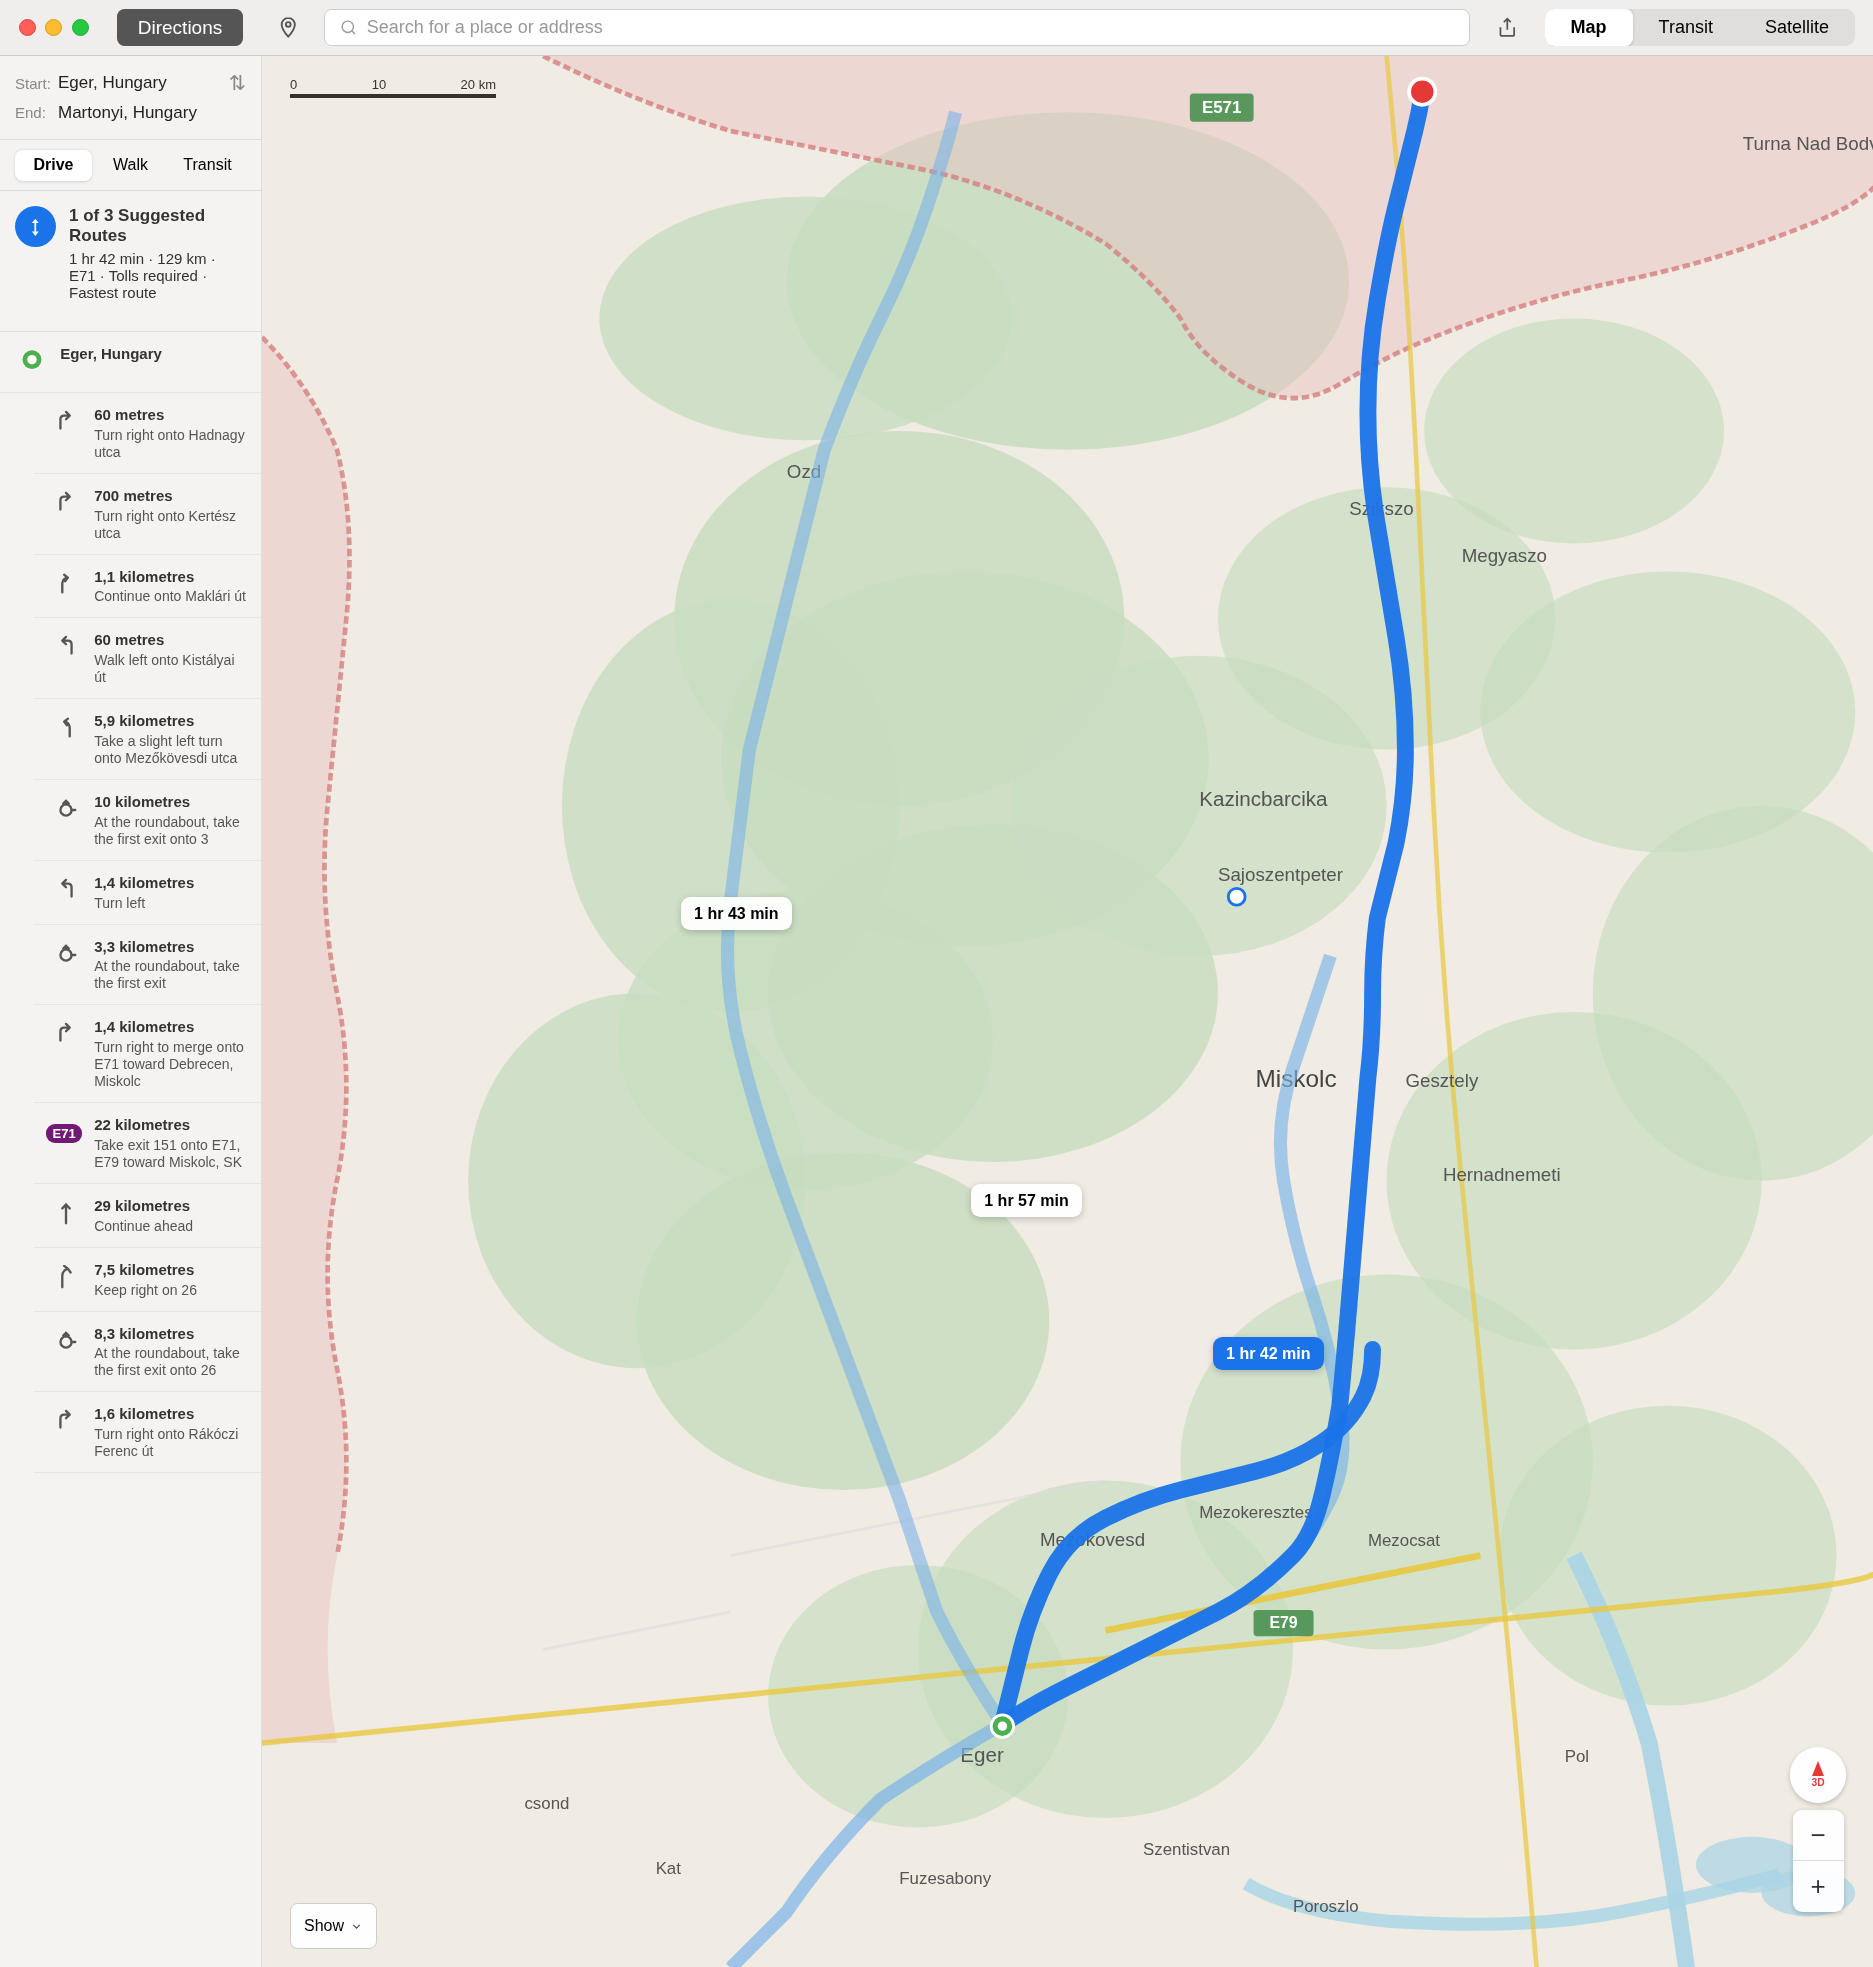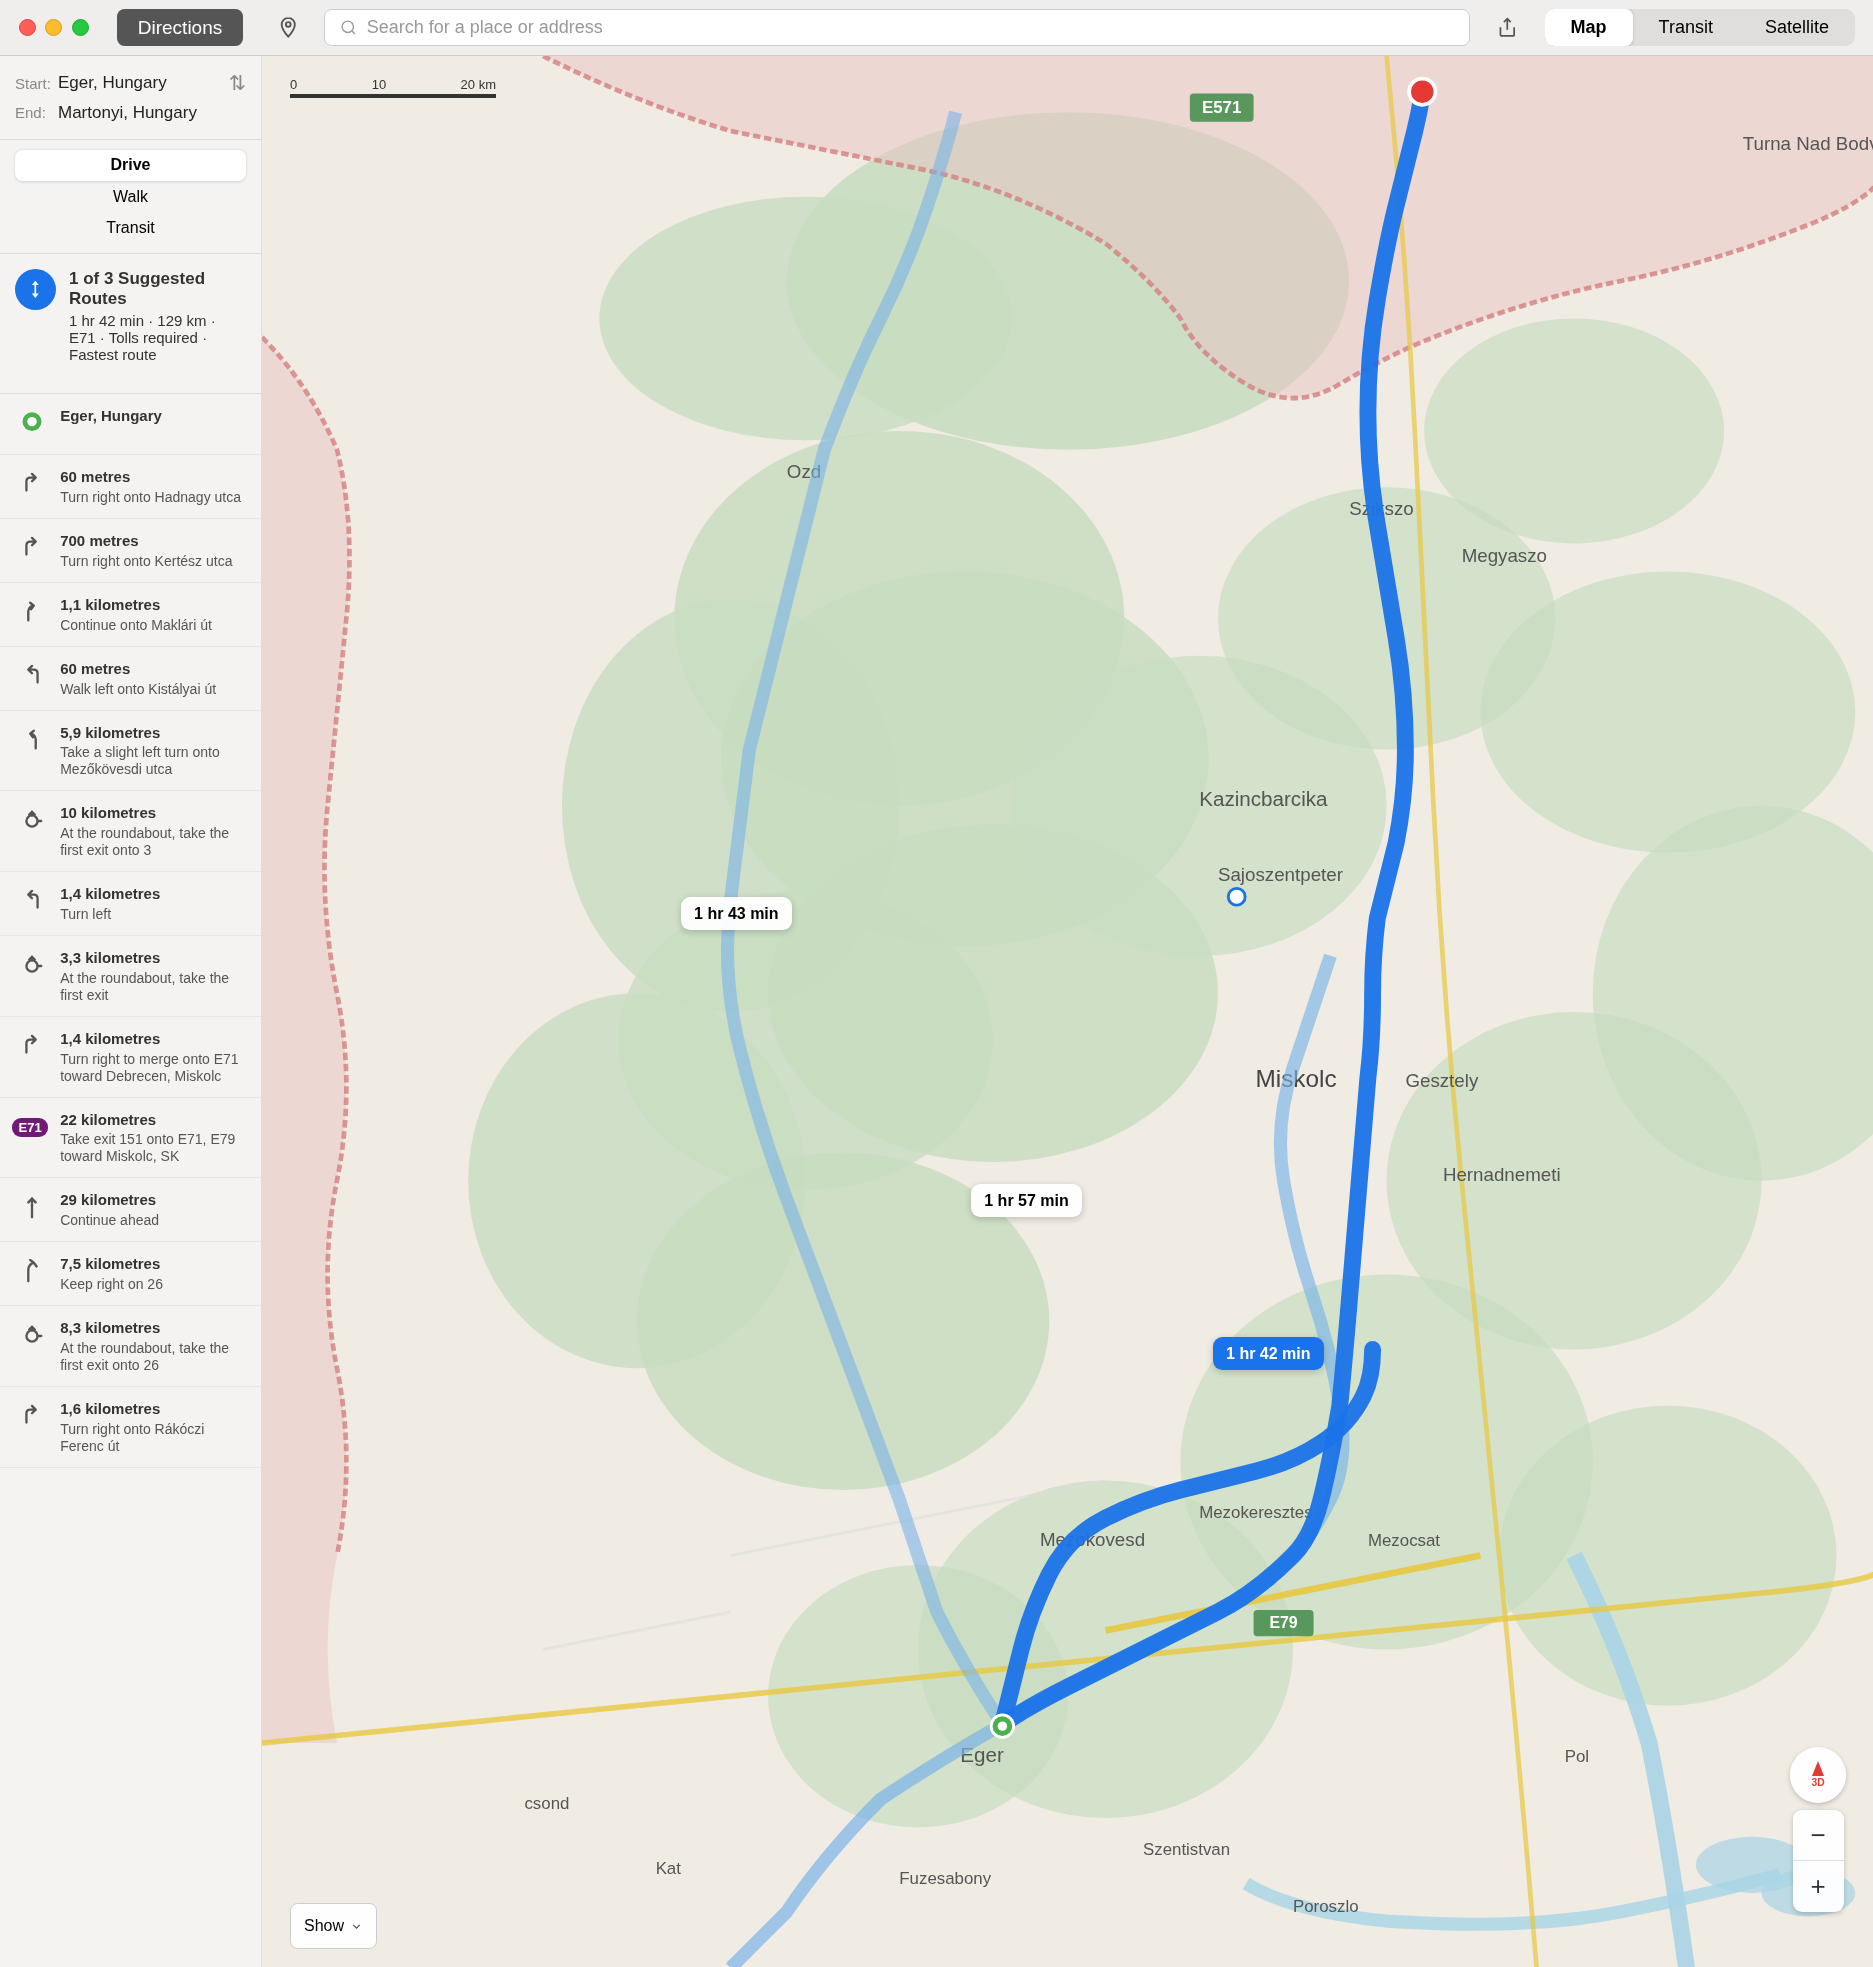--- a/index.html
+++ b/index.html
@@ -156,21 +156,20 @@
       cursor: pointer;
       font-size: 20.6px;
       color: #888;
     }
 
     .transport-tabs {
       display: flex;
       padding: 9.4px 15px;
       gap: 0;
       border-bottom: 0.9px solid #ddd;
-      flex-direction: column;
     }
     .transport-tab {
       flex: 1;
       text-align: center;
       padding: 6.6px 0;
       font-size: 16px;
       border-radius: 7.5px;
       cursor: pointer;
       border: none;
       background: transparent;
@@ -207,20 +206,21 @@
     }
     .route-summary-title {
       font-size: 17px;
       font-weight: 700;
       margin-bottom: 3.7px;
     }
 
     
     .steps-list {
       padding: 0;
+      margin-left: 34px;
     }
     .step-item {
       display: flex;
       align-items: flex-start;
       padding: 13px 15px;
       border-bottom: 0.9px solid #e8e6e4;
       gap: 11.2px;
     }
     .step-icon {
       width: 34px;

